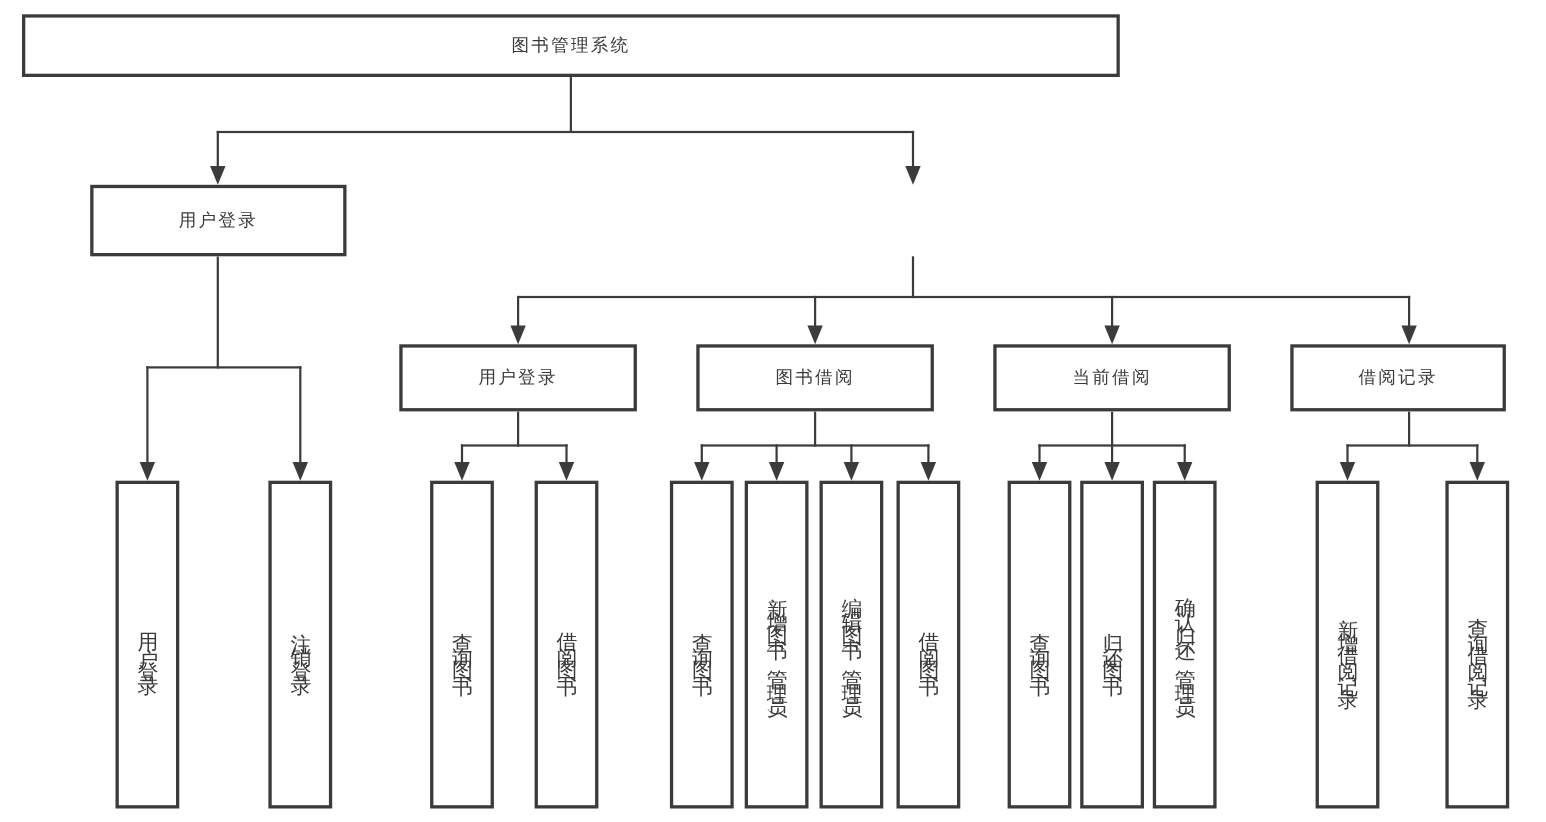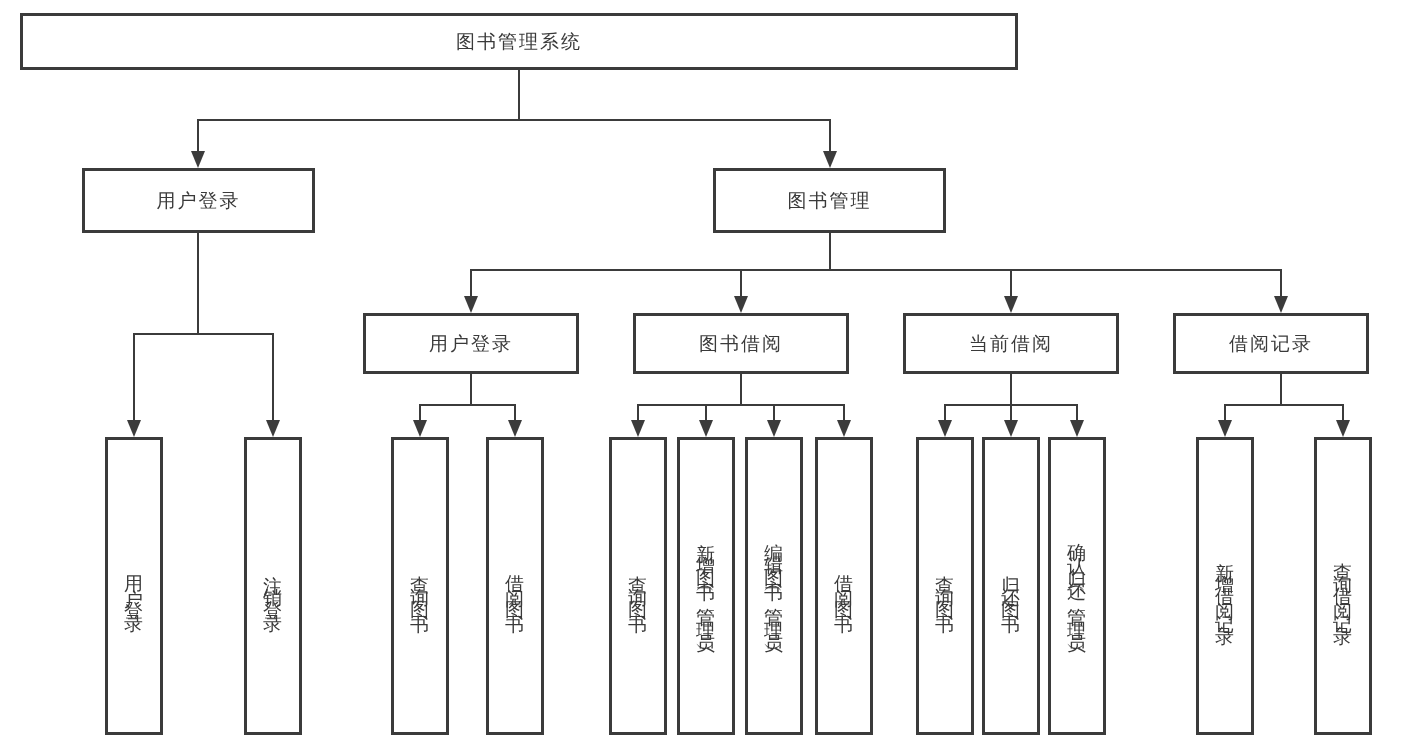--- a/index.html
+++ b/index.html
@@ -12,21 +12,21 @@
   .stage{
     position:relative;width:1405px;height:747px;background:var(--bg);
     font-family:"Liberation Sans","DejaVu Sans",sans-serif;color:var(--text);
     overflow:hidden;
   }
   .box{
     position:absolute;box-sizing:border-box;border:3px solid var(--line);
     background:#fff;display:flex;align-items:center;justify-content:center;
     z-index:2;
   }
-  .hbox{font-size:19px;letter-spacing:2px;}
+  .hbox{font-size:16px;letter-spacing:2px;}
   .vbox span{
     writing-mode:vertical-rl;text-orientation:mixed;
     font-size:19px;letter-spacing:13px;line-height:1;
     display:block;
   }
   .line{position:absolute;background:var(--line);z-index:1;}
   .arrow{
     position:absolute;width:0;height:0;z-index:1;
     border-left:7px solid transparent;border-right:7px solid transparent;
     border-top:17px solid var(--line);
@@ -47,23 +47,20 @@
 
   <div class="line" style="left:518px;top:70px;width:2px;height:50px"></div>
   <div class="line" style="left:197px;top:119px;width:634px;height:2px"></div>
   <div class="line" style="left:197px;top:119px;width:2px;height:33px"></div>
   <div class="line" style="left:829px;top:119px;width:2px;height:33px"></div>
   <div class="arrow" style="left:191px;top:151px"></div>
   <div class="arrow" style="left:823px;top:151px"></div>
 
   <div class="box hbox" style="left:82px;top:168px;width:233px;height:65px">
     <span>用户登录</span>
-  </div>
-  <div class="box hbox" style="left:713px;top:168px;width:233px;height:65px">
-    <span>图书管理</span>
   </div>
 
   <div class="line" style="left:197px;top:233px;width:2px;height:102px"></div>
   <div class="line" style="left:133px;top:333px;width:141px;height:2px"></div>
   <div class="line" style="left:133px;top:333px;width:2px;height:88px"></div>
   <div class="line" style="left:272px;top:333px;width:2px;height:88px"></div>
   <div class="arrow" style="left:127px;top:420px"></div>
   <div class="arrow" style="left:266px;top:420px"></div>
 
   <div class="line" style="left:829px;top:233px;width:2px;height:38px"></div>

